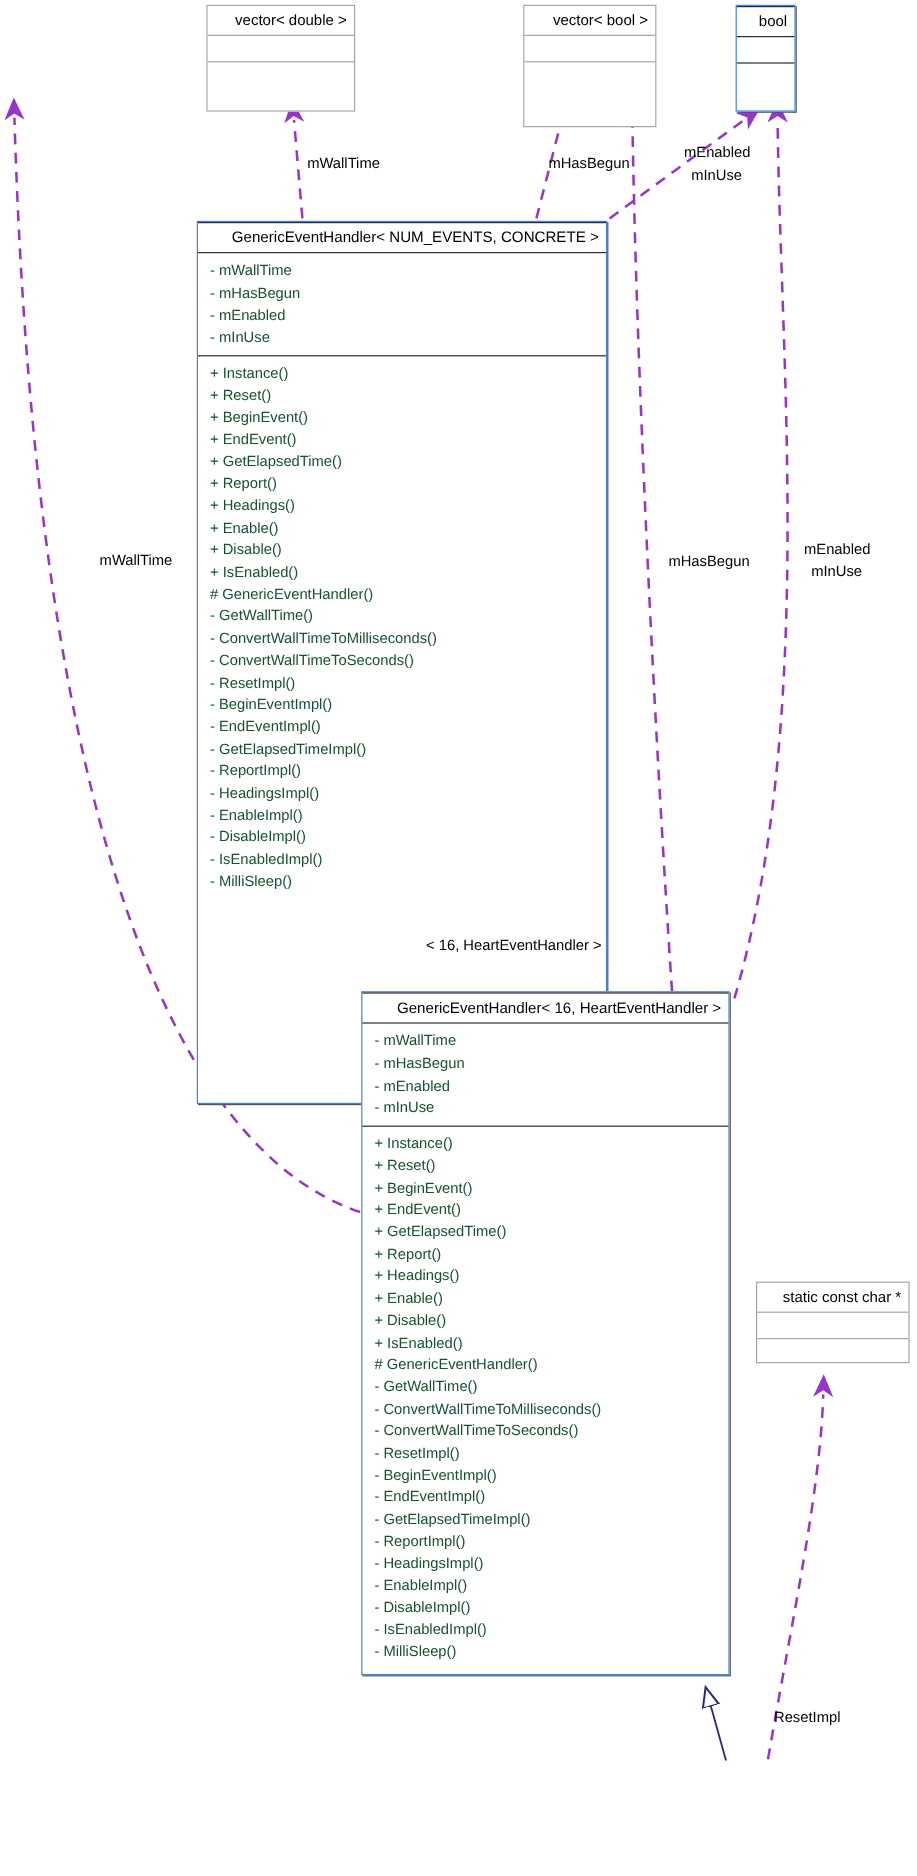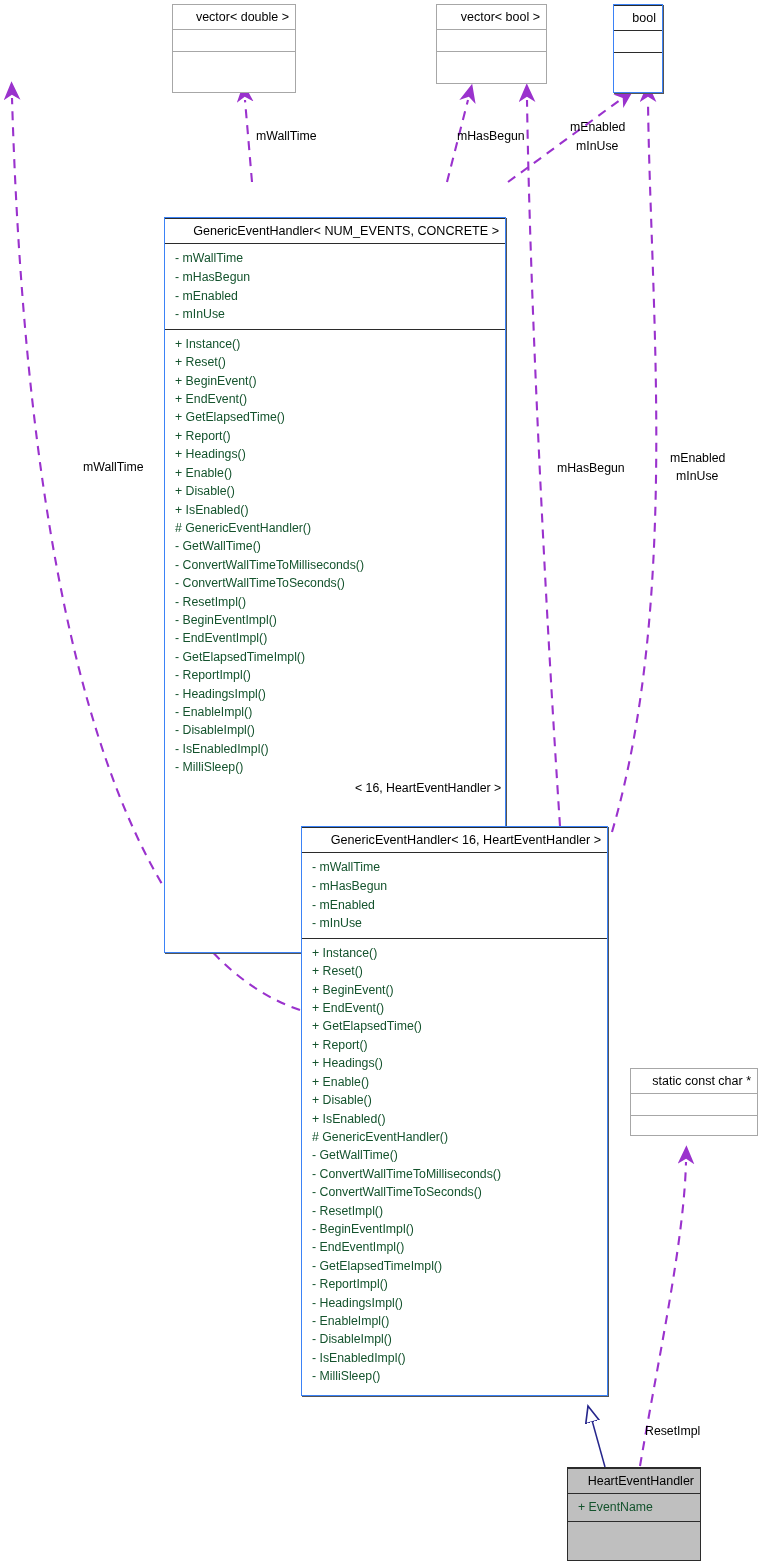--- a/index.html
+++ b/index.html
@@ -122,37 +122,37 @@
   </svg>
 
   <div class="uml-box" style="left:172px; top:4px; width:124px; height:89px;">
     <div class="uml-compartment first">
       <div class="uml-title">vector&lt; double &gt;</div>
     </div>
     <div class="uml-compartment empty-compartment"></div>
     <div class="uml-compartment empty-compartment" style="height:35px;"></div>
   </div>
 
-  <div class="uml-box" style="left:436px; top:4px; width:111px; height:80px;">
+  <div class="uml-box" style="left:436px; top:4px; width:111px; height:102px;">
     <div class="uml-compartment first">
       <div class="uml-title">vector&lt; bool &gt;</div>
     </div>
     <div class="uml-compartment empty-compartment"></div>
     <div class="uml-compartment empty-compartment" style="height:35px;"></div>
   </div>
 
   <div class="uml-box strong" style="left:613px; top:4px; width:50px; height:89px;">
     <div class="uml-compartment first">
       <div class="uml-title">bool</div>
     </div>
     <div class="uml-compartment empty-compartment"></div>
     <div class="uml-compartment empty-compartment" style="height:35px;"></div>
   </div>
 
-  <div class="uml-box strong" style="left:164px; top:184px; width:342px; height:736px;margin-top:33px;">
+  <div class="uml-box strong" style="left:164px; top:184px; width:342px; height:736px;">
     <div class="uml-compartment first">
       <div class="uml-title strong-title">GenericEventHandler&lt; NUM_EVENTS, CONCRETE &gt;</div>
     </div>
     <div class="uml-compartment uml-members">
       <div class="uml-member">- mWallTime</div>
       <div class="uml-member">- mHasBegun</div>
       <div class="uml-member">- mEnabled</div>
       <div class="uml-member">- mInUse</div>
     </div>
     <div class="uml-compartment uml-members">
@@ -222,29 +222,20 @@
   </div>
 
   <div class="uml-box" style="left:630px; top:1068px; width:128px; height:68px;">
     <div class="uml-compartment first">
       <div class="uml-title">static const char *</div>
     </div>
     <div class="uml-compartment empty-compartment"></div>
     <div class="uml-compartment empty-compartment" style="height:35px;"></div>
   </div>
 
-  <div class="uml-box filled" style="left:567px; top:1467px; width:134px; height:94px;">
-    <div class="uml-compartment first">
-      <div class="uml-title">HeartEventHandler</div>
-    </div>
-    <div class="uml-compartment" style="padding:4px 0 4px 0;">
-      <div class="uml-member">+ EventName</div>
-    </div>
-    <div class="uml-compartment empty-compartment" style="height:26px;"></div>
-  </div>
 
   <div class="edge-label" style="left:256px; top:129px;">mWallTime</div>
 
   <div class="edge-label" style="left:457px; top:129px;">mHasBegun</div>
 
   <div class="edge-label" style="left:570px; top:120px;">mEnabled</div>
 
   <div class="edge-label" style="left:576px; top:139px;">mInUse</div>
 
   <div class="edge-label" style="left:83px; top:460px;">mWallTime</div>

